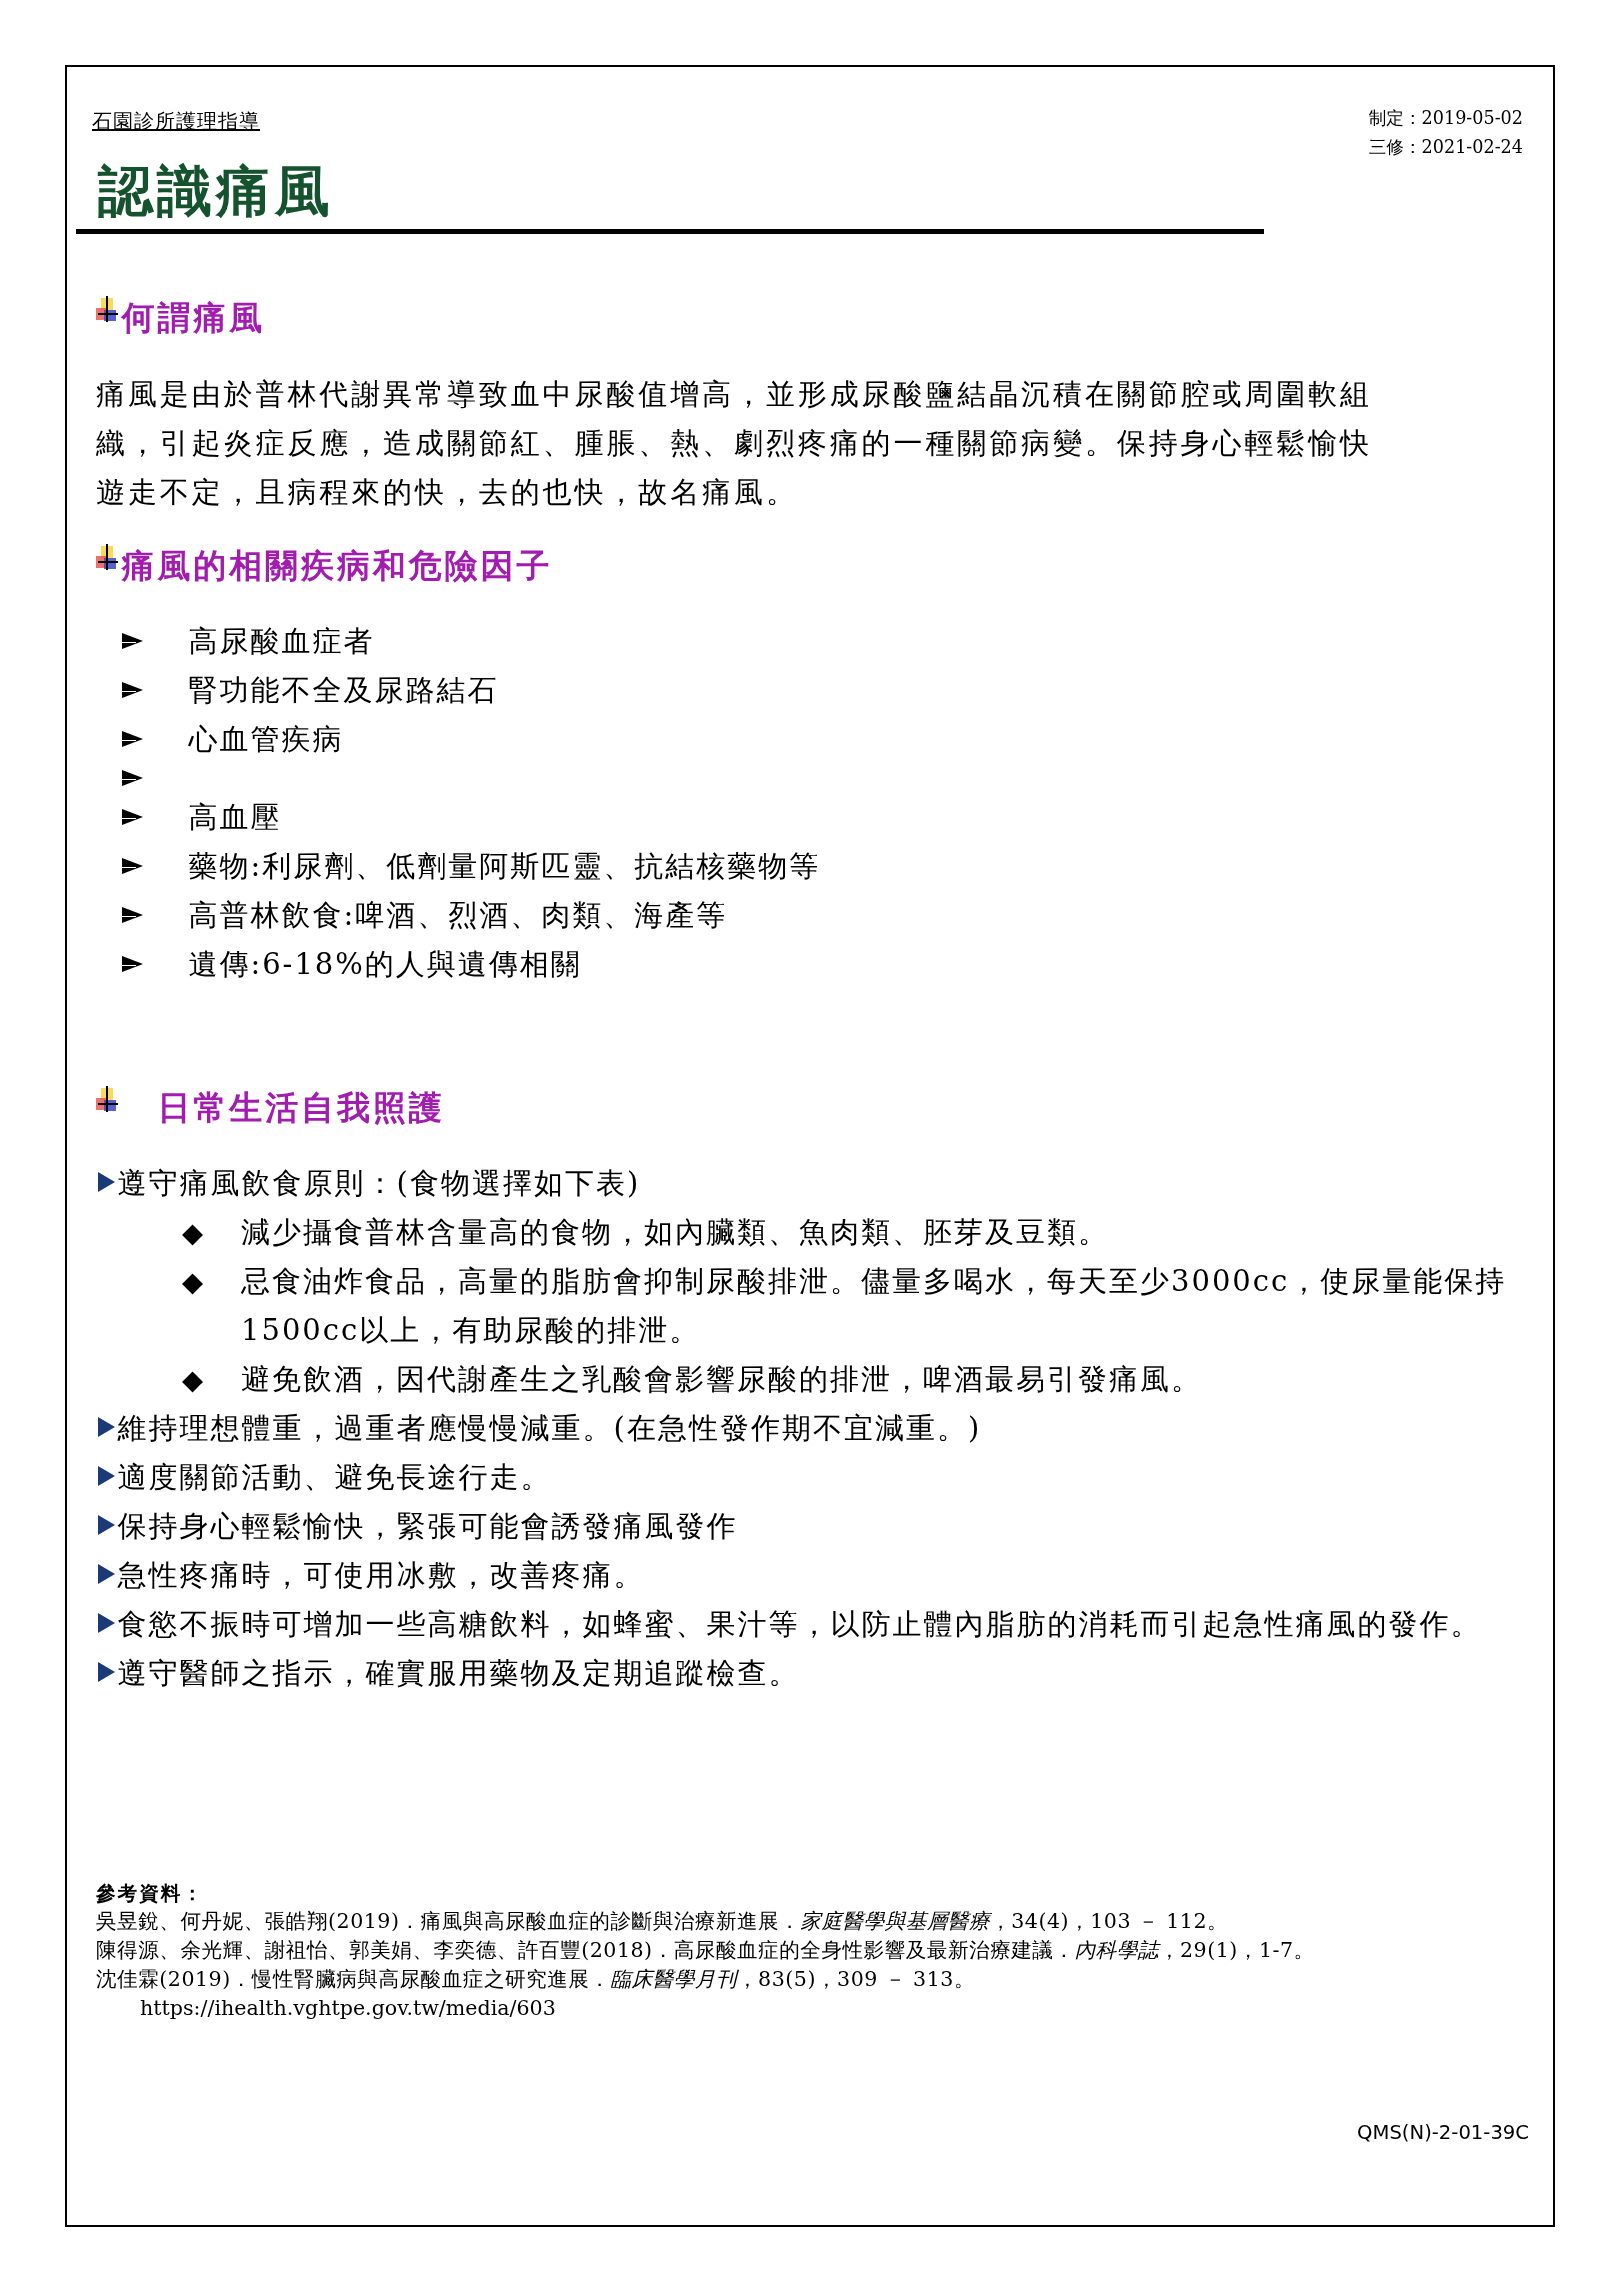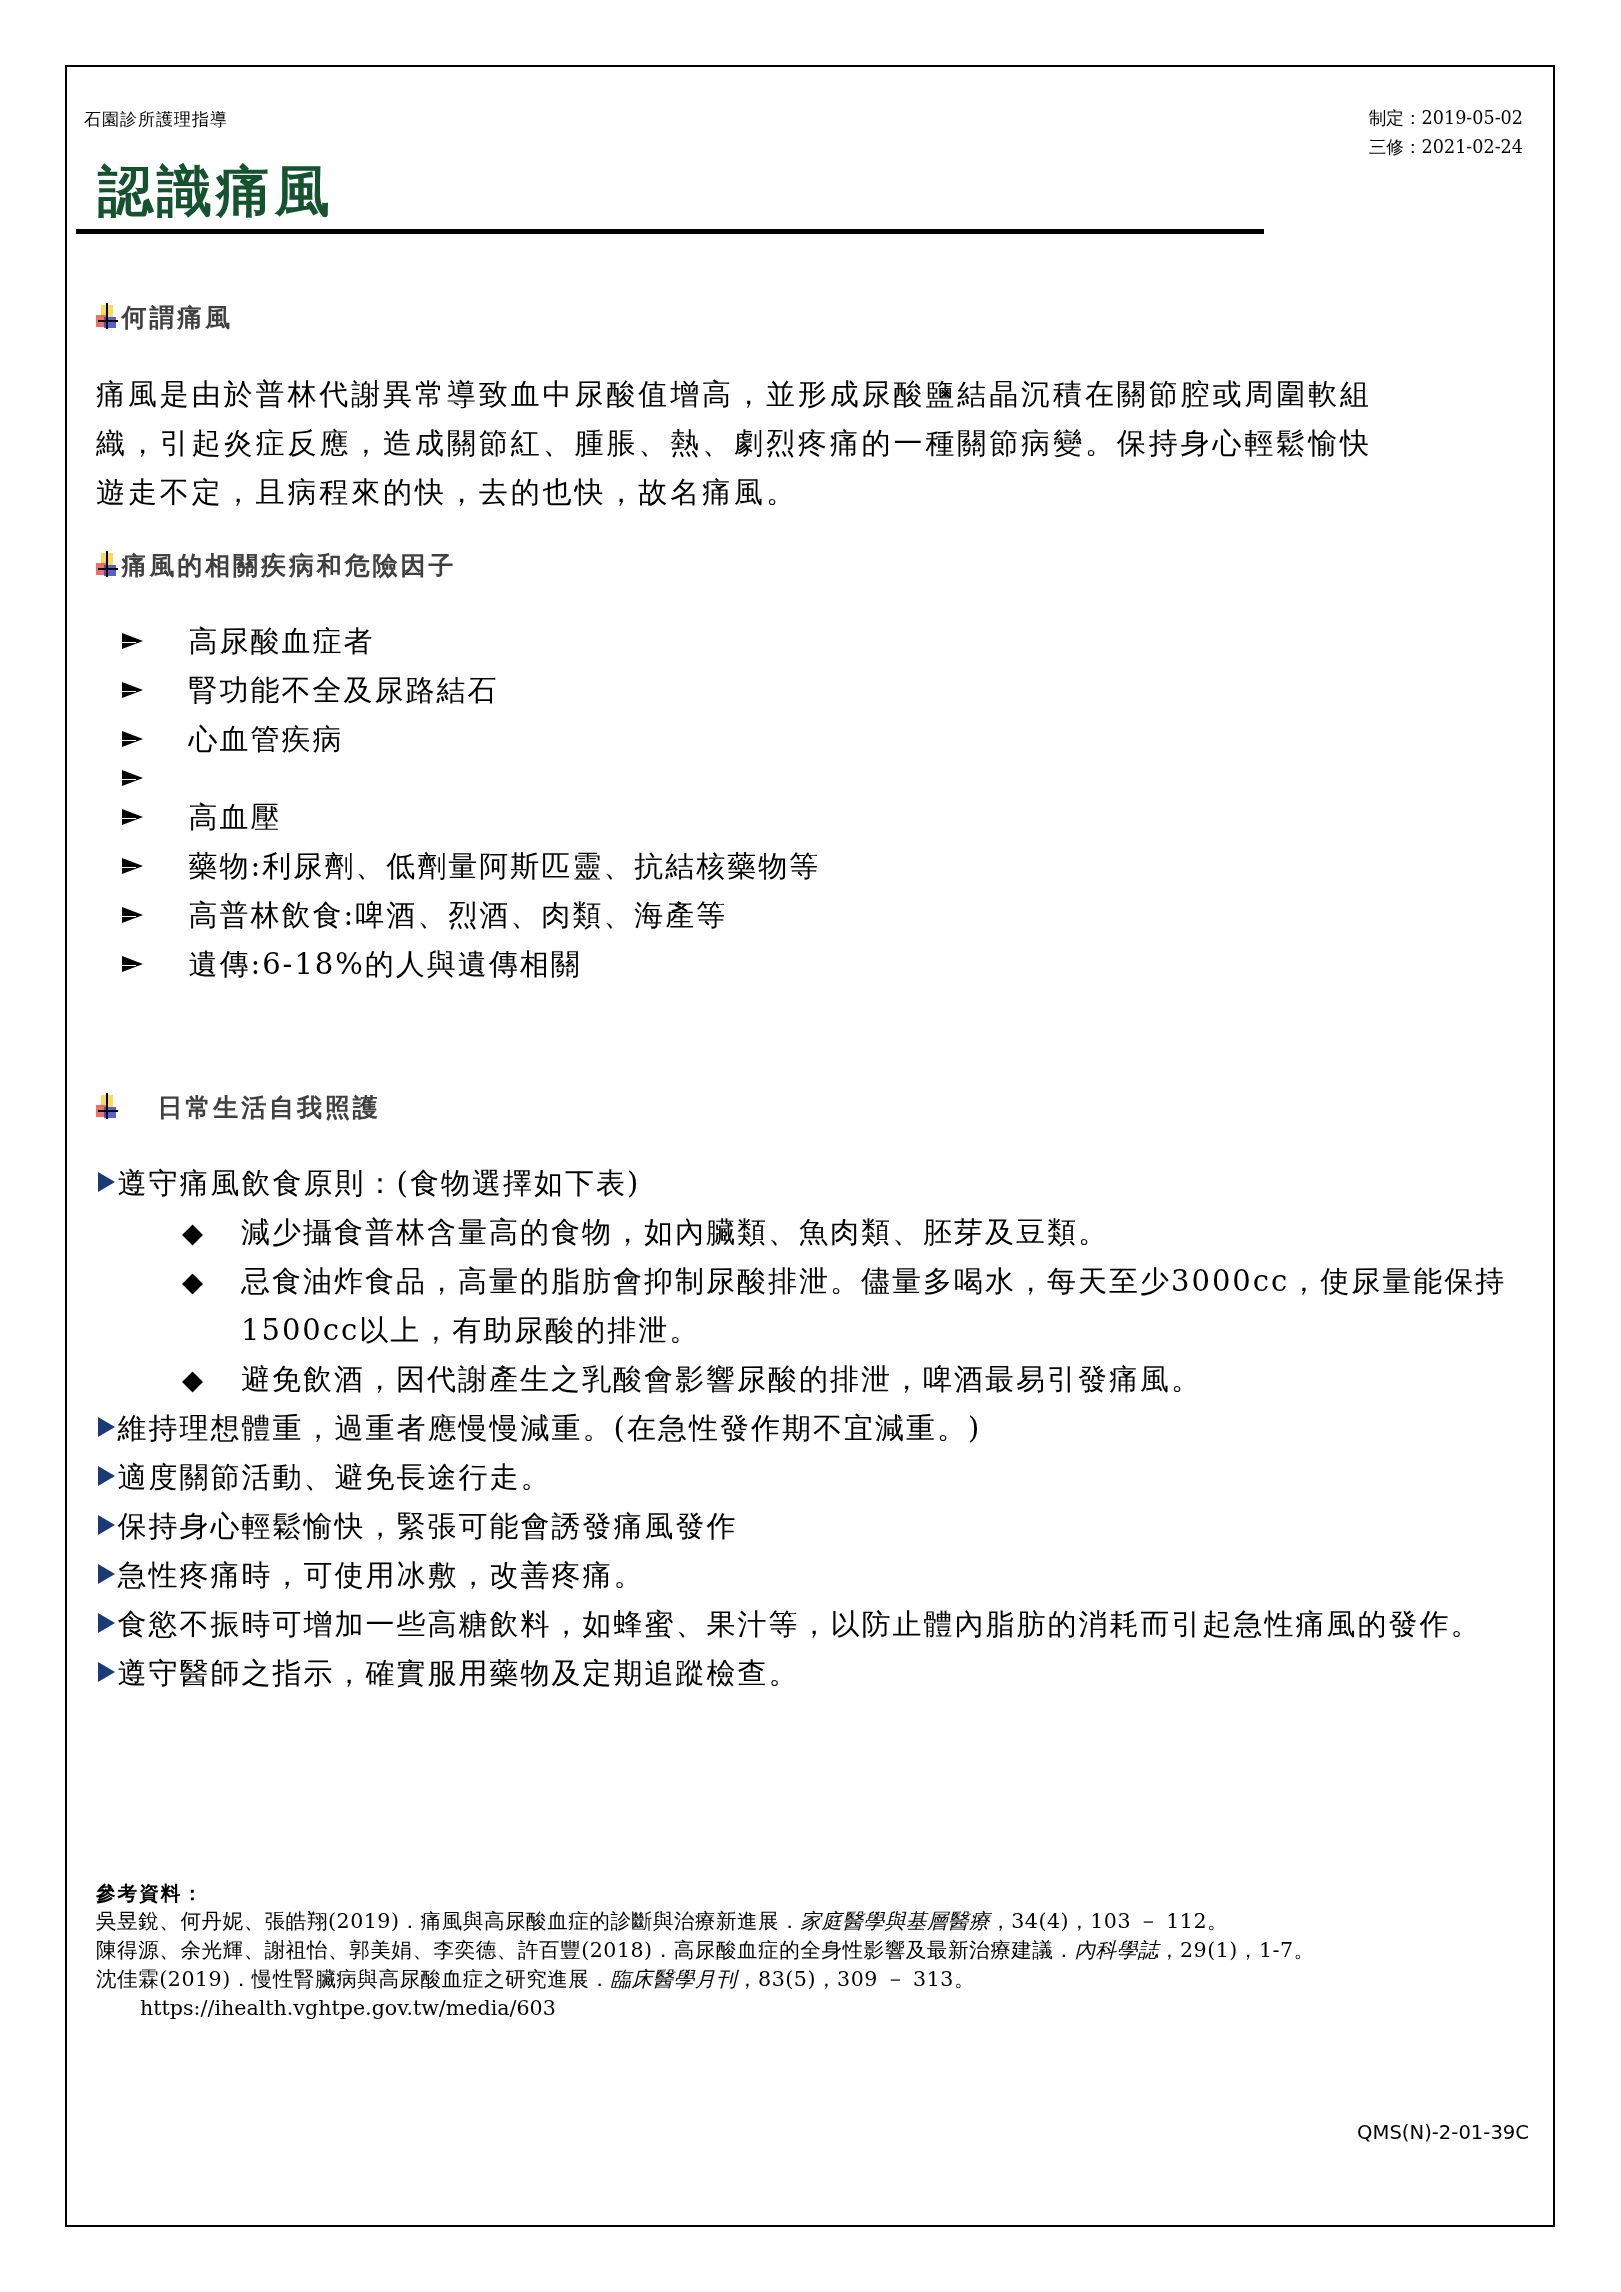--- a/index.html
+++ b/index.html
@@ -1,28 +1,28 @@
 <!DOCTYPE html>
 <html><head>
   <meta charset="utf-8">
   <style>
     html, body { margin: 0; padding: 0; background: #ffffff; }
     body { width: 1621px; height: 2293px; position: relative; overflow: hidden;
            font-family: "DejaVu Serif", "Liberation Serif", serif; color: #000; }
     .page-frame { position: absolute; left: 65px; top: 65px; width: 1486px; height: 2158px;
                   border: 2.9px solid #000; box-sizing: content-box; }
     .abs { position: absolute; }
-    .clinic-name { left: 84px; top: 108px; font-size: 17px; letter-spacing: 1px; }
+    .clinic-name { left: 92px; top: 108px; font-size: 20px; letter-spacing: 1px; text-decoration: underline; }
     .doc-dates { right: 98px; top: 104px; font-size: 17.6px; text-align: right; line-height: 29px; }
     .doc-title { left: 98px; top: 157px; font-size: 55px; font-weight: bold; color: #14532d;
                  font-family: "DejaVu Sans", "Liberation Sans", sans-serif; letter-spacing: 3.9px; line-height: 69px; }
     .title-rule { left: 76px; top: 229px; width: 1188px; height: 4.9px; background: #000; }
 
-    .section-heading { font-size: 25px; font-weight: bold; color: #404040; line-height: 43px;
-                       display: flex; align-items: center; letter-spacing: 2.9px;
+    .section-heading { font-size: 33px; font-weight: bold; color: #a21caf; line-height: 43px;
+                       display: flex; align-items: flex-start; letter-spacing: 2.9px;
                        font-family: "DejaVu Sans", "Liberation Sans", sans-serif; }
     .sec-icon { position: relative; width: 21.6px; height: 29px; margin-right: 3.9px; flex: 0 0 21.6px; }
     .sec-icon .sq-y { position: absolute; left: 4.9px; top: 2px; width: 11.8px; height: 11.8px; background: #f8d53a; opacity: 0.85; }
     .sec-icon .sq-r { position: absolute; left: 0; top: 11.8px; width: 11.8px; height: 11.8px; background: #e8413e; opacity: 0.75; }
     .sec-icon .sq-b { position: absolute; left: 7.8px; top: 13.7px; width: 11.8px; height: 11.8px; background: #3a44c8; opacity: 0.85; }
     .sec-icon .v-line { position: absolute; left: 9.8px; top: 0; width: 2px; height: 25.5px; background: #000; }
     .sec-icon .h-line { position: absolute; left: 2px; top: 16.7px; width: 19.6px; height: 2px; background: #000; }
 
     .body-para { font-size: 29px; line-height: 49px; letter-spacing: 2.9px; width: 1441px; }
 

